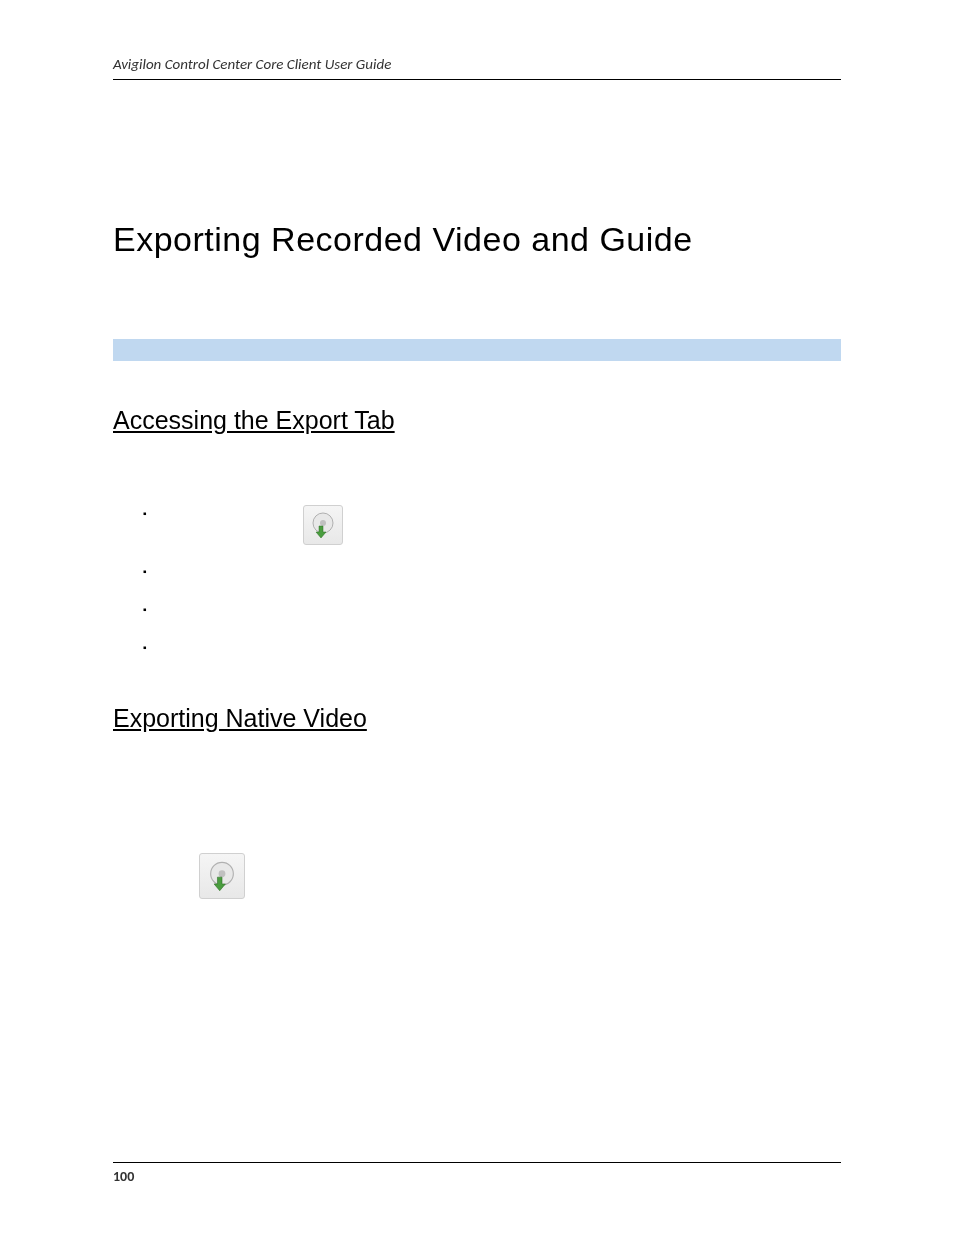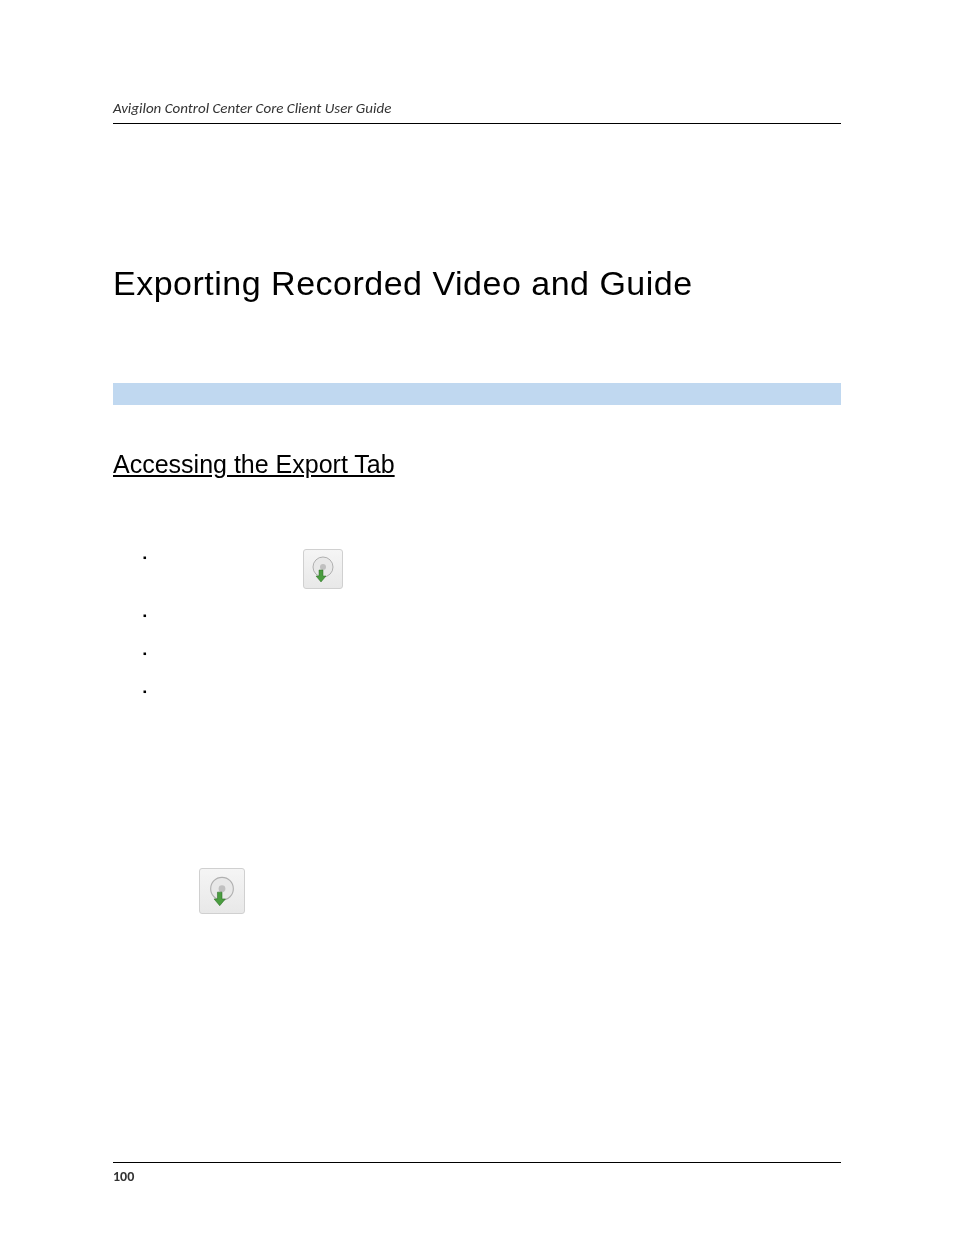--- a/index.html
+++ b/index.html
@@ -19,21 +19,20 @@
       height: 100%;
       position: relative;
     }
     .header {
       font-style: italic;
       font-size: 15px;
       color: #333;
       padding-bottom: 6px;
       border-bottom: 1px solid #000;
       margin-bottom: 140px;
-      margin-top: 44px;
     }
     .main-title {
       font-size: 34px;
       font-weight: 400;
       color: #000;
       margin-bottom: 80px;
       font-family: "Century Gothic", "Trebuchet MS", Arial, sans-serif;
       letter-spacing: 0.5px;
     }
     .blue-bar {
@@ -141,20 +140,21 @@
           <circle cx="15" cy="13" r="3" fill="#c0c0c0"></circle>
           <path d="M 11 16 L 11 22 L 8 22 L 13 28 L 18 22 L 15 22 L 15 16 Z" fill="#4a9d3f" stroke="#2d6e25" stroke-width="0.5"></path>
         </svg>
       </span>
     </li>
     <li></li>
     <li></li>
     <li></li>
   </ul>
 
+  <h2 class="section-title-2">Exporting Native Video</h2>
 
   <span class="export-icon-block">
     <svg class="icon-svg" viewBox="0 0 30 30" style="width:34px;height:34px;">
       <circle cx="15" cy="13" r="10" fill="#e8e8e8" stroke="#b0b0b0" stroke-width="1"></circle>
       <circle cx="15" cy="13" r="3" fill="#c0c0c0"></circle>
       <path d="M 11 16 L 11 22 L 8 22 L 13 28 L 18 22 L 15 22 L 15 16 Z" fill="#4a9d3f" stroke="#2d6e25" stroke-width="0.5"></path>
     </svg>
   </span>
 
   <div class="footer">

